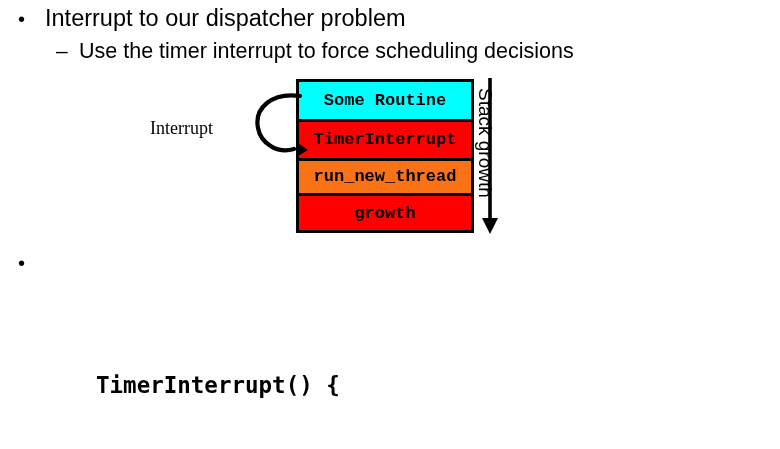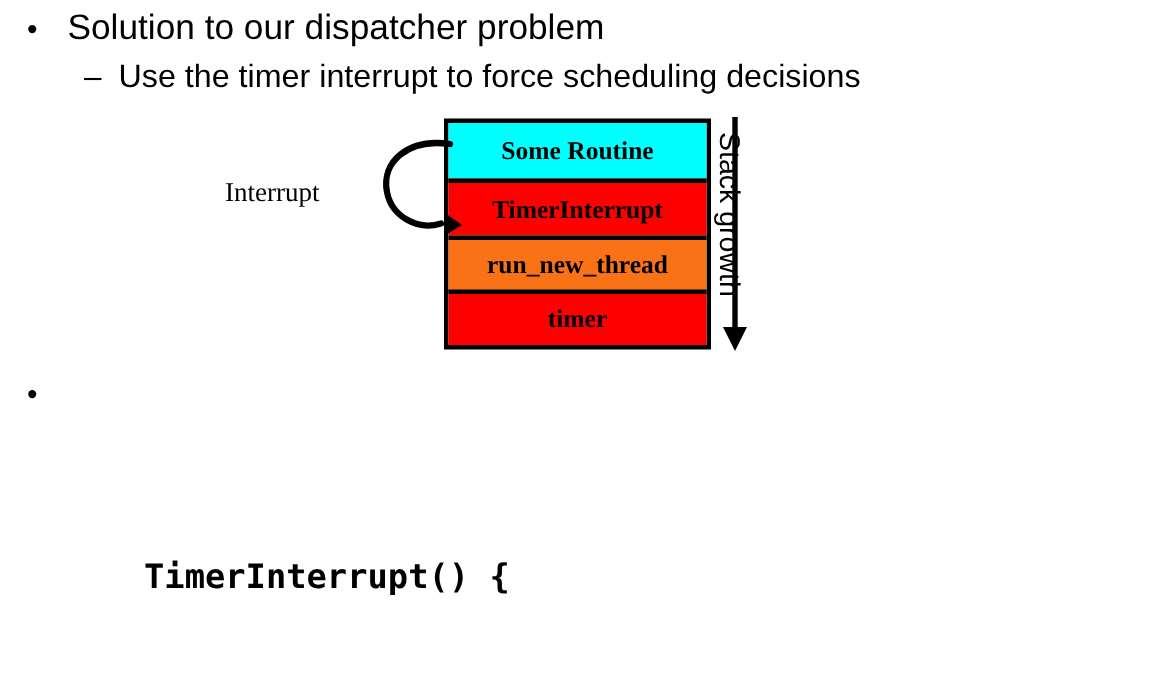--- a/index.html
+++ b/index.html
@@ -81,21 +81,21 @@
     border: 3px solid #000000;
     box-sizing: border-box;
     display: flex;
     flex-direction: column;
   }
   .stack-frame {
     flex: 1 1 auto;
     display: flex;
     align-items: center;
     justify-content: center;
-    font-family: Liberation Serif, serif;
+    font-family: Liberation Mono, monospace;
     font-size: 17px;
     font-weight: bold;
     letter-spacing: 0px;
     color: #000000;
     box-sizing: border-box;
   }
   .stack-frame + .stack-frame {
     border-top: 3px solid #000000;
   }
   #frame-some-routine { background: #00ffff; flex-grow: 1.30; }
@@ -151,33 +151,33 @@
     white-space: pre;
     color: #000000;
   }
   .code-line { display: block; font-weight: bold; }
 </style>
 </head>
 <body>
 
 <div class="bullet-row" id="bullet-solution">
   <span class="bullet-mark">•</span>
-  <span class="bullet-text">Solution to our dispatcher problem</span>
+  <span class="bullet-text">Interrupt to our dispatcher problem</span>
 </div>
 
 <div class="bullet-row" id="subbullet-timer">
   <span class="bullet-mark">–</span>
   <span class="bullet-text">Use the timer interrupt to force scheduling decisions</span>
 </div>
 
 <div id="stack-diagram">
   <div class="stack-frame" id="frame-some-routine">Some Routine</div>
   <div class="stack-frame" id="frame-timer-interrupt">TimerInterrupt</div>
   <div class="stack-frame" id="frame-run-new-thread">run_new_thread</div>
-  <div class="stack-frame" id="frame-switch">timer</div>
+  <div class="stack-frame" id="frame-switch">growth</div>
 </div>
 
 <div id="interrupt-label">Interrupt</div>
 
 <svg id="interrupt-arrow" viewBox="0 0 60 76">
   <path d="M 50 10 C 22 6, 4 22, 8 42 C 11 58, 28 68, 44 63" fill="none" stroke="#000000" stroke-width="4.2" stroke-linecap="round"></path>
   <polygon points="48,57 48,70 58,64" fill="#000000"></polygon>
 </svg>
 
 <svg id="stack-growth-arrow" viewBox="0 0 26 162">

